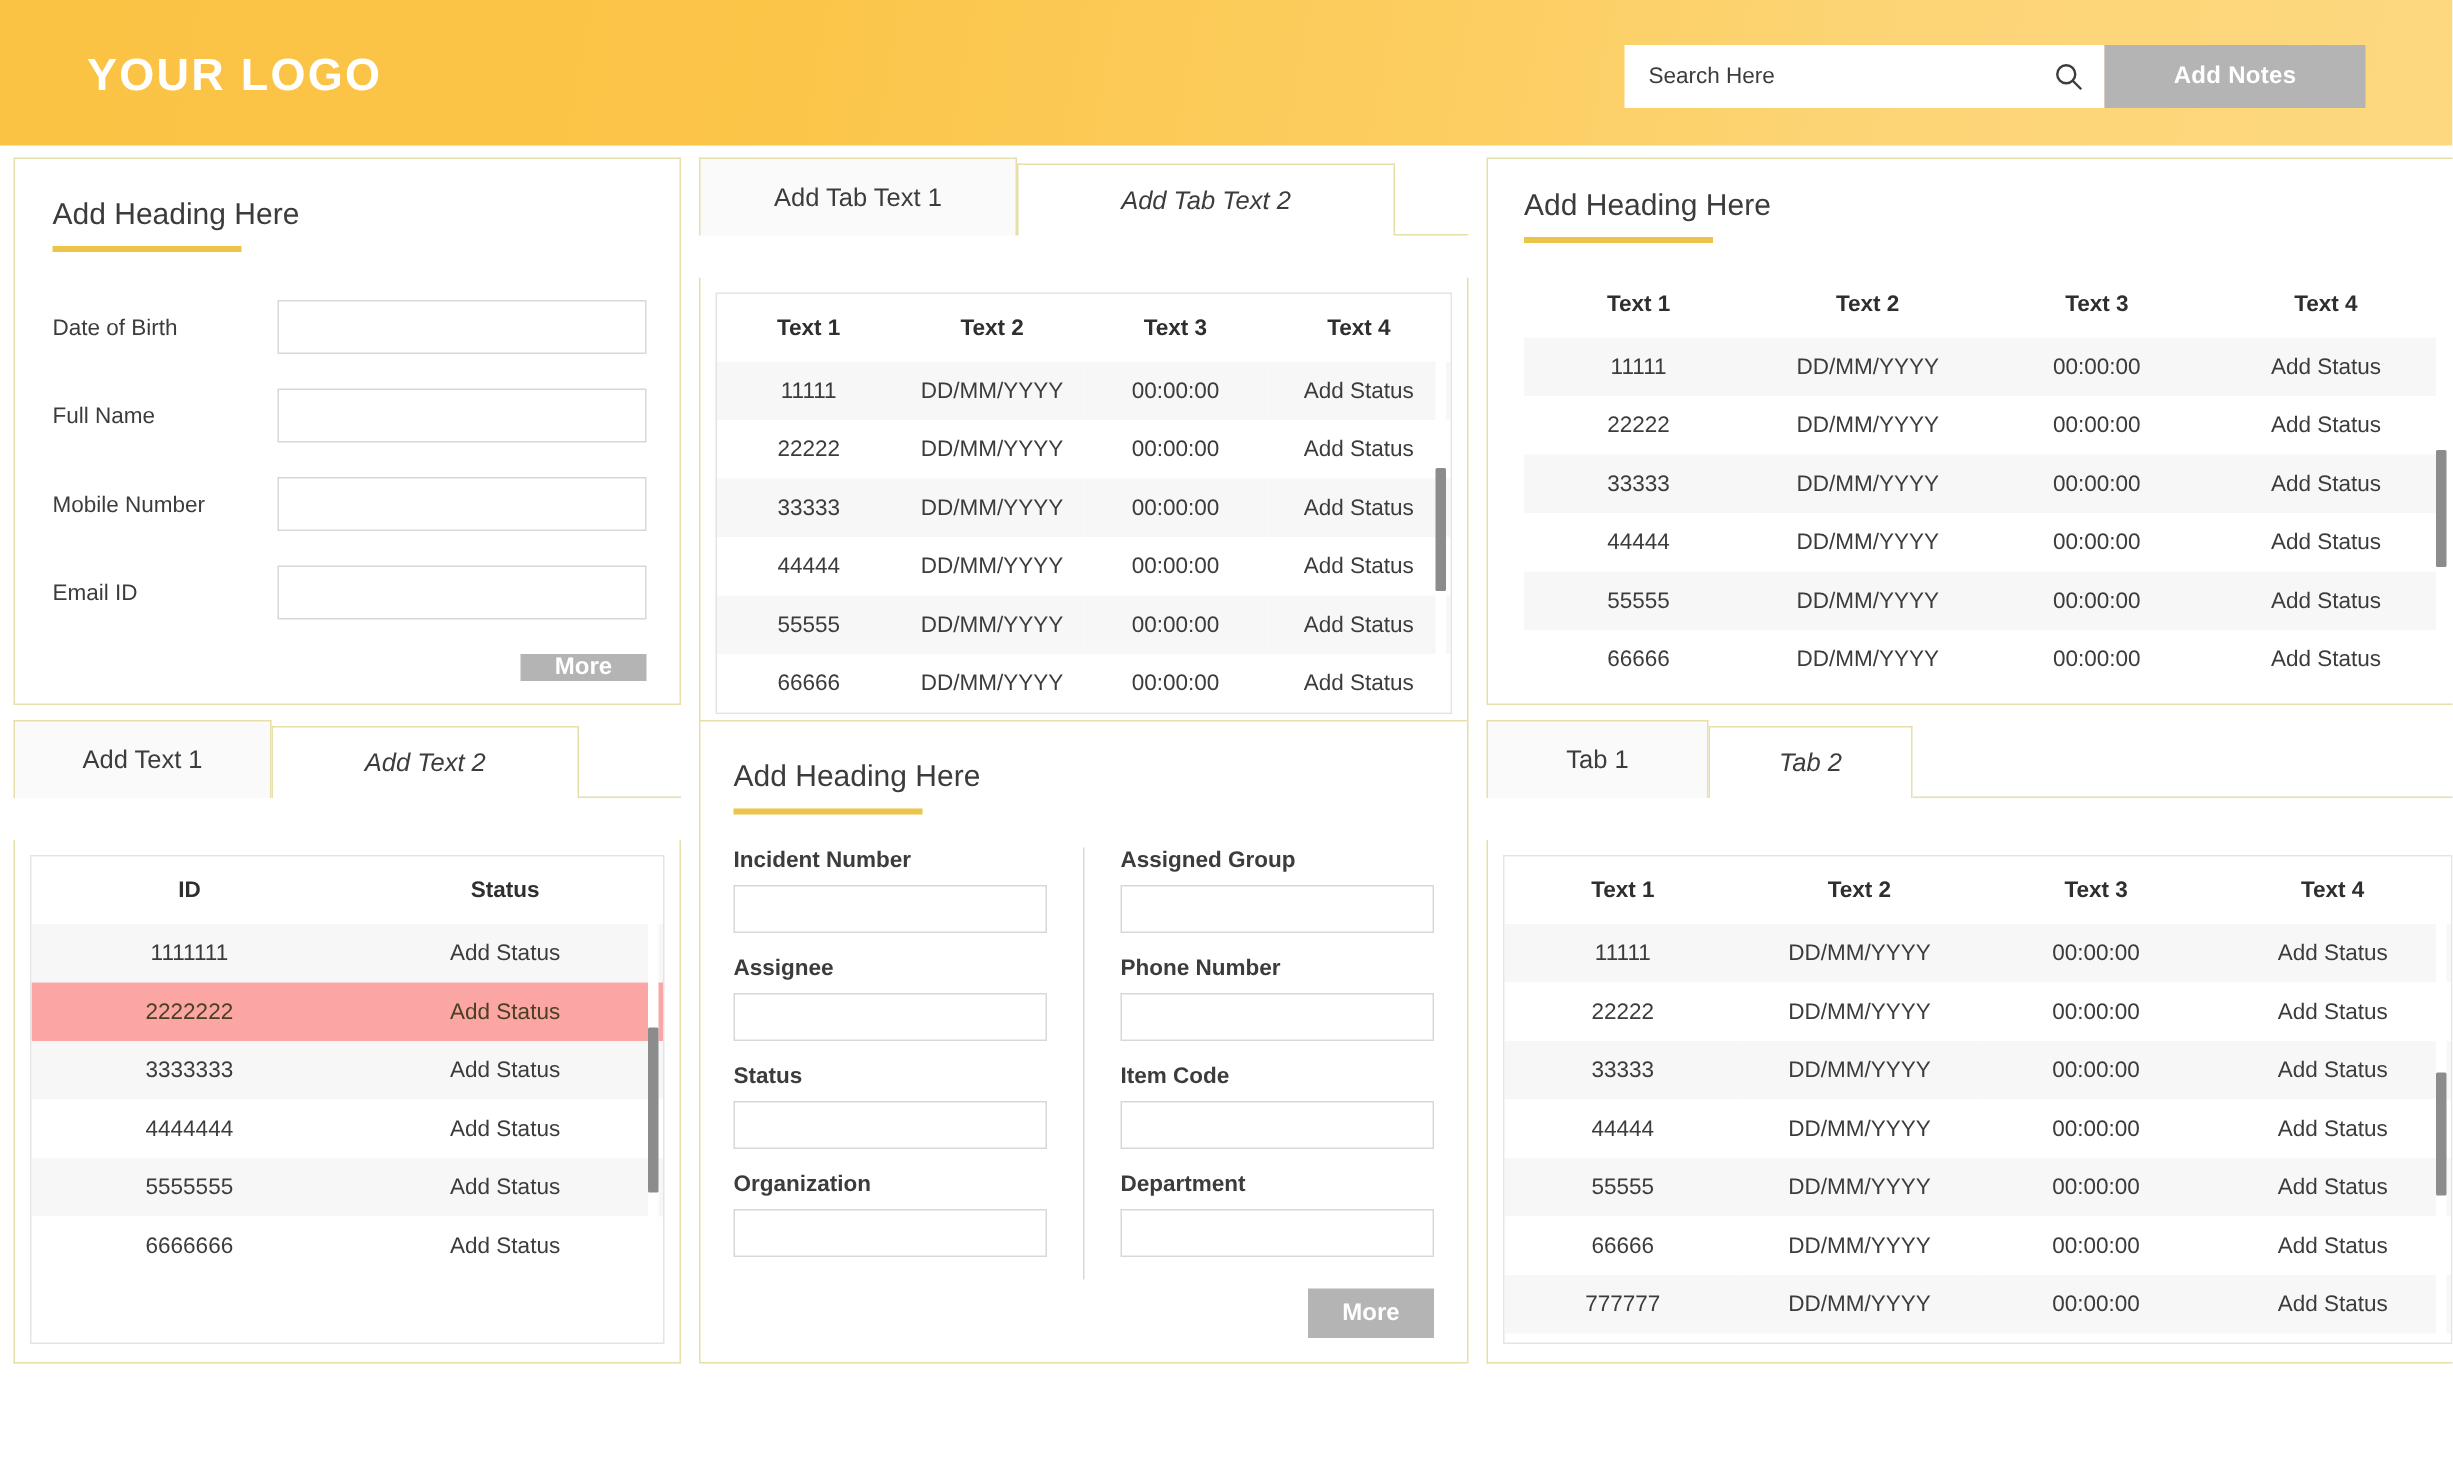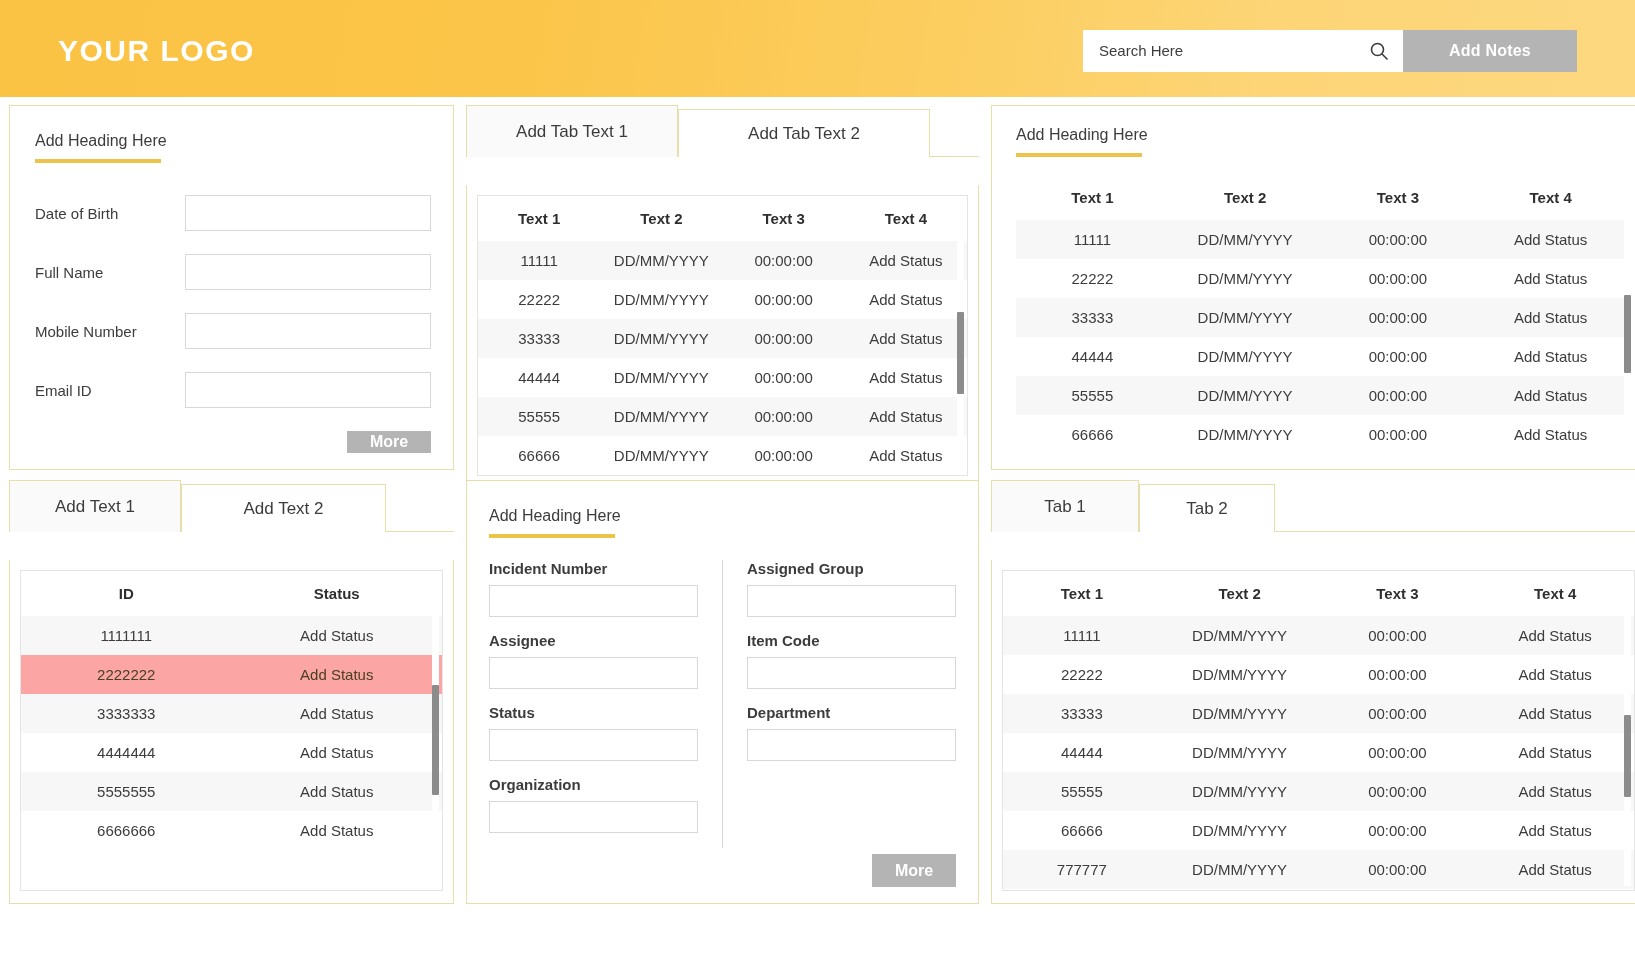--- a/index.html
+++ b/index.html
@@ -76,21 +76,21 @@
   }
 
   .panel {
     border: 1.5px solid #e7dfa9;
     background: #ffffff;
     position: relative;
   }
 
   
   .heading {
-    font-size: 16px;
+    font-size: 20px;
     color: #3c3c3c;
     font-weight: normal;
     padding-bottom: 4px;
   }
   .heading-rule {
     width: 126px;
     height: 4px;
     background: #edc44a;
     margin-top: 5px;
   }
@@ -141,20 +141,21 @@
     cursor: pointer;
     background: #fafafa;
     border: 1.5px solid #e7dfa9;
     border-bottom: none;
     position: relative;
   }
   .tab.inactive {
     background: #ffffff;
     height: 48px;
     color: #3c3c3c;
+    font-style: italic;
   }
   .tab-spacer { flex: 1; border-bottom: 1.5px solid #e7dfa9; height: 48px; }
   .tab-body {
     flex: 1;
     border: 1.5px solid #e7dfa9;
     border-top: none;
     padding: 10px 10px 12px 10px;
     position: relative;
     background: #ffffff;
     margin-top: -1.5px;
@@ -492,20 +493,24 @@
           <label>Organization</label>
           <input type="text" value="" style="">
         </div>
       </div>
       <div class="incident-col right">
         <div class="incident-field">
           <label>Assigned Group</label>
           <input type="text" value="" style="">
         </div>
         <div class="incident-field">
+          <label>Phone Number</label>
+          <input type="text" value="" style="">
+        </div>
+        <div class="incident-field">
           <label>Item Code</label>
           <input type="text" value="" style="">
         </div>
         <div class="incident-field">
           <label>Department</label>
           <input type="text" value="" style="">
         </div>
       </div>
     </div>
     <div class="incident-footer">

